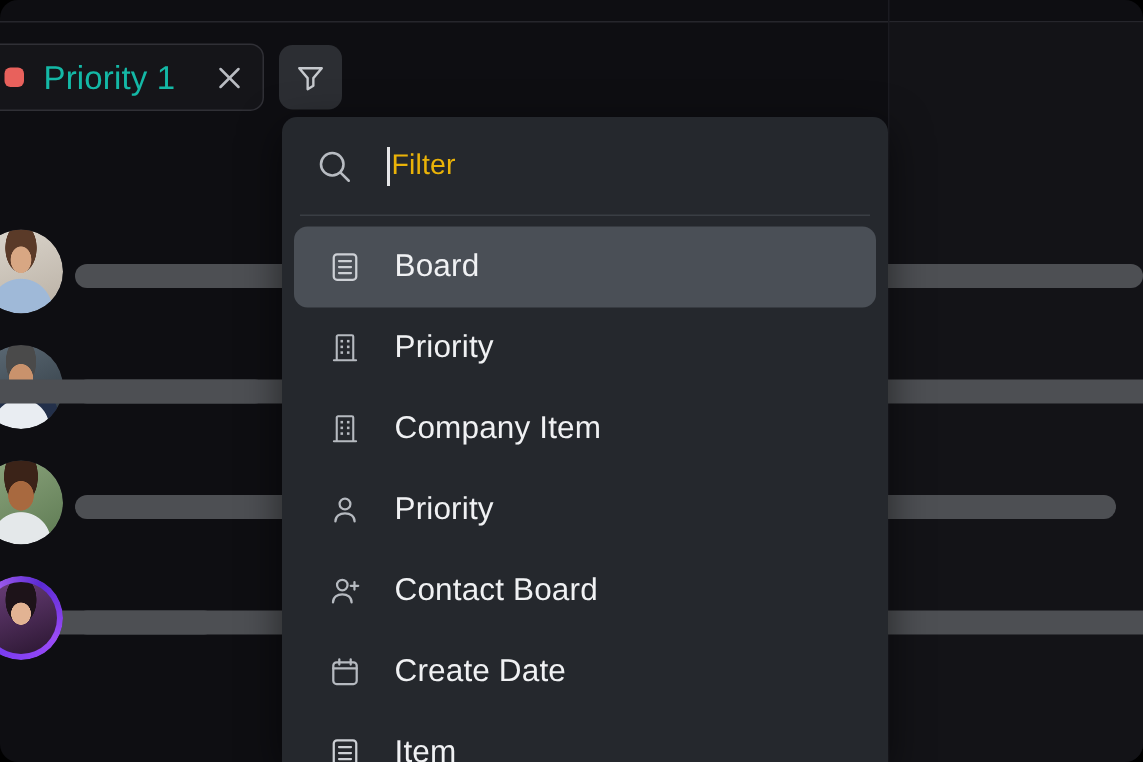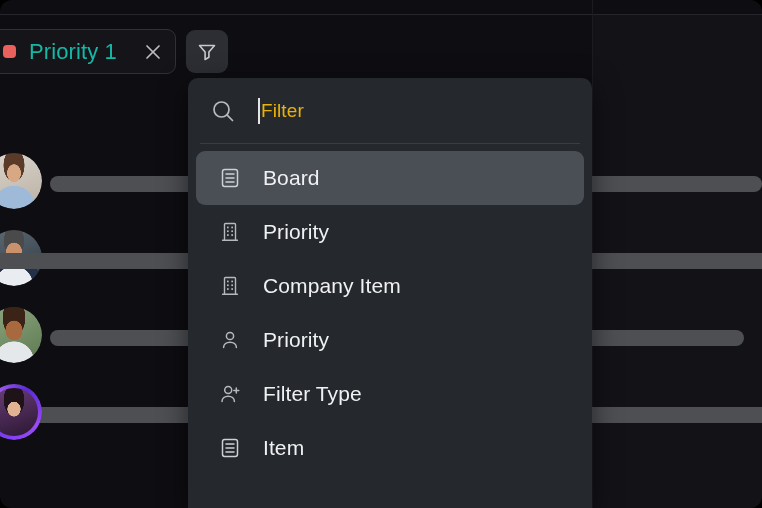--- a/index.html
+++ b/index.html
@@ -395,23 +395,34 @@
 
       <div class="menu-item">
         <span class="menu-icon">
           <svg width="22" height="22" viewBox="0 0 22 22" fill="none" stroke="#b6bac0" stroke-width="1.5" stroke-linecap="round">
             <circle cx="9.2" cy="7" r="3.5"></circle>
             <path d="M3 18.6c0-3.5 2.8-5.4 6.2-5.4s6.2 1.9 6.2 5.4"></path>
             <line x1="17.3" y1="5" x2="17.3" y2="10"></line>
             <line x1="14.8" y1="7.5" x2="19.8" y2="7.5"></line>
           </svg>
         </span>
-        <span class="menu-label">Filter Type</span>
-      </div>
-
+        <span class="menu-label">Contact Board</span>
+      </div>
+
+      <div class="menu-item">
+        <span class="menu-icon">
+          <svg width="22" height="22" viewBox="0 0 22 22" fill="none" stroke="#b6bac0" stroke-width="1.5" stroke-linecap="round">
+            <rect x="3.2" y="4.5" width="15.6" height="14.5" rx="2.2"></rect>
+            <line x1="3.2" y1="8.6" x2="18.8" y2="8.6"></line>
+            <line x1="7.2" y1="2.6" x2="7.2" y2="6"></line>
+            <line x1="14.8" y1="2.6" x2="14.8" y2="6"></line>
+          </svg>
+        </span>
+        <span class="menu-label">Create Date</span>
+      </div>
 
       <div class="menu-item">
         <span class="menu-icon">
           <svg width="22" height="22" viewBox="0 0 22 22" fill="none" stroke="#cdd0d5" stroke-width="1.5" stroke-linecap="round">
             <rect x="3.5" y="2.5" width="15" height="17" rx="2.2"></rect>
             <line x1="7" y1="7" x2="15" y2="7"></line>
             <line x1="7" y1="11" x2="15" y2="11"></line>
             <line x1="7" y1="15" x2="15" y2="15"></line>
           </svg>
         </span>

